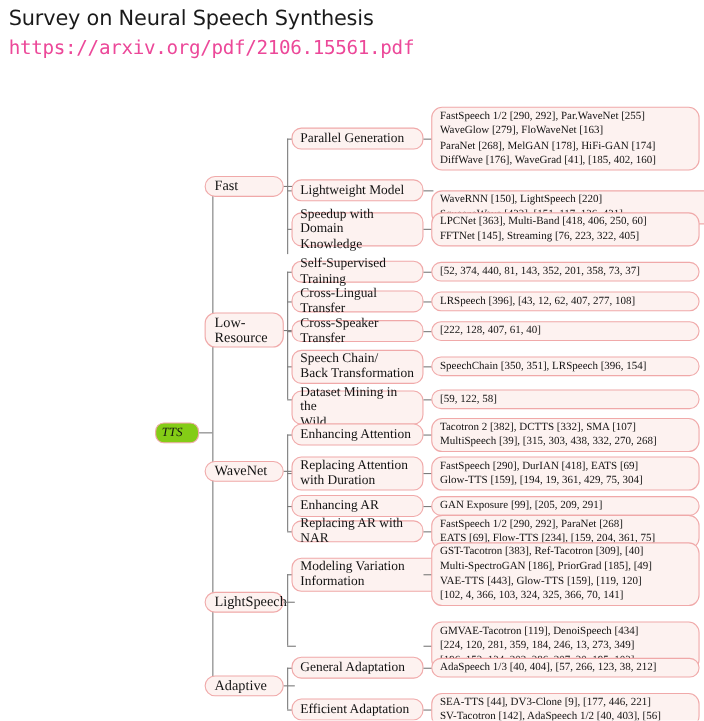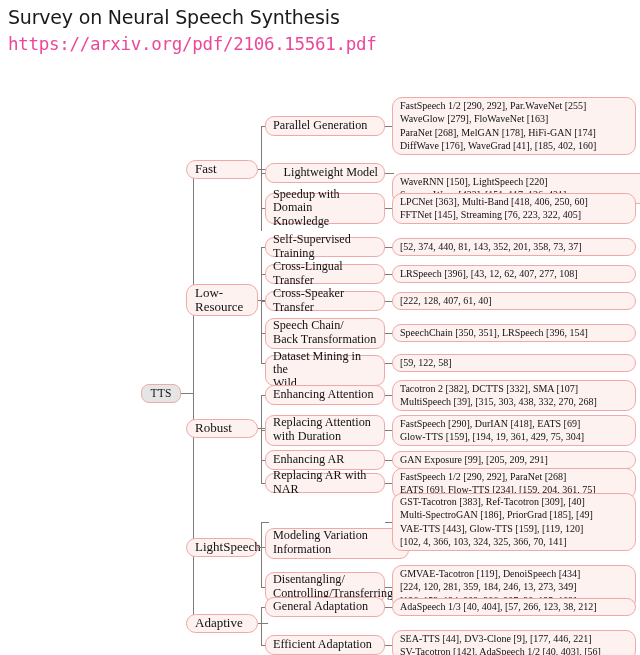--- a/index.html
+++ b/index.html
@@ -46,26 +46,27 @@
     border:1px solid #f0a9a9;
     border-radius:9px;
     background:#fdf2f0;
     color:#111111;
     display:flex;
     align-items:center;
     padding:1px 6px 2px 6px;
     white-space:pre;
   }
   .node.lvl0{
-    background:#e5e5e5;
+    background:#84cc16;
     font-size:11.5px;
     border-radius:8px;
-    justify-content:center;
+    justify-content:flex-start;
     padding:0 5px;
     letter-spacing:0.2px;
+    font-style:italic;
   }
   .node.lvl1{
     background:#fdf2f0;
     font-size:13px;
     border-radius:10px;
     padding-left:8px;
   }
   .node.lvl2{
     background:#fdf2f0;
     font-size:12.2px;
@@ -117,21 +118,21 @@
   </div>
   <div class="ln lnh" style="left:385px;top:44px;width:9px;"></div>
   <div class="node leaf" style="left:392px;top:15px;width:244px;height:58px;">
     <span class="txt">FastSpeech 1/2 [290, 292], Par.WaveNet [255]
 WaveGlow [279], FloWaveNet [163]
 ParaNet [268], MelGAN [178], HiFi-GAN [174]
 DiffWave [176], WaveGrad [41], [185, 402, 160]</span>
   </div>
 
   <div class="ln lnh" style="left:261px;top:91px;width:8px;"></div>
-  <div class="node lvl2" style="left:265px;top:81px;width:120px;height:20px;justify-content:flex-end;">
+  <div class="node lvl2" style="left:265px;top:81px;width:120px;height:20px;">
     <span class="txt">Lightweight Model</span>
   </div>
   <div class="ln lnh" style="left:385px;top:91px;width:9px;"></div>
   <div class="node leaf" style="left:392px;top:91px;width:272px;height:31px;">
     <span class="txt">WaveRNN [150], LightSpeech [220]
 SqueezeWave [433], [151, 117, 126, 431]</span>
   </div>
 
   <div class="ln lnh" style="left:261px;top:126px;width:8px;"></div>
   <div class="node lvl2" style="left:265px;top:111px;width:120px;height:31px;">
@@ -194,21 +195,21 @@
     <span class="txt">Dataset Mining in the
 Wild</span>
   </div>
   <div class="ln lnh" style="left:385px;top:281px;width:9px;"></div>
   <div class="node leaf" style="left:392px;top:272px;width:244px;height:18px;">
     <span class="txt">[59, 122, 58]</span>
   </div>
 
   <div class="ln lnh" style="left:193px;top:346px;width:12px;"></div>
   <div class="node lvl1" style="left:186px;top:337px;width:72px;height:19px;">
-    <span class="txt">Robust</span>
+    <span class="txt">WaveNet</span>
   </div>
   <div class="ln lnh" style="left:258px;top:346px;width:10px;"></div>
   <div class="ln lnv" style="left:261px;top:313px;height:88px;"></div>
 
   <div class="ln lnh" style="left:261px;top:313px;width:8px;"></div>
   <div class="node lvl2" style="left:265px;top:303px;width:120px;height:20px;">
     <span class="txt">Enhancing Attention</span>
   </div>
   <div class="ln lnh" style="left:385px;top:313px;width:9px;"></div>
   <div class="node leaf" style="left:392px;top:298px;width:244px;height:31px;">
@@ -247,37 +248,33 @@
   </div>
 
   <div class="ln lnh" style="left:193px;top:465px;width:12px;"></div>
   <div class="node lvl1" style="left:186px;top:456px;width:72px;height:19px;">
     <span class="txt">LightSpeech</span>
   </div>
   <div class="ln lnh" style="left:258px;top:465px;width:10px;"></div>
   <div class="ln lnv" style="left:261px;top:440px;height:65px;"></div>
 
   <div class="ln lnh" style="left:261px;top:440px;width:8px;"></div>
-  <div class="node lvl2" style="left:265px;top:425px;width:144px;height:31px;margin-top:21px;">
+  <div class="node lvl2" style="left:265px;top:425px;width:144px;height:31px;">
     <span class="txt">Modeling Variation
 Information</span>
   </div>
   <div class="ln lnh" style="left:385px;top:440px;width:9px;"></div>
   <div class="node leaf" style="left:392px;top:411px;width:244px;height:58px;">
     <span class="txt">GST-Tacotron [383], Ref-Tacotron [309], [40]
 Multi-SpectroGAN [186], PriorGrad [185], [49]
 VAE-TTS [443], Glow-TTS [159], [119, 120]
 [102, 4, 366, 103, 324, 325, 366, 70, 141]</span>
   </div>
 
   <div class="ln lnh" style="left:261px;top:505px;width:8px;"></div>
-  <div class="node lvl2" style="left:265px;top:490px;width:120px;height:31px;">
-    <span class="txt">Disentangling/
-Controlling/Transferring</span>
-  </div>
   <div class="ln lnh" style="left:385px;top:505px;width:9px;"></div>
   <div class="node leaf" style="left:392px;top:483px;width:244px;height:45px;">
     <span class="txt">GMVAE-Tacotron [119], DenoiSpeech [434]
 [224, 120, 281, 359, 184, 246, 13, 273, 349]
 [196, 153, 134, 202, 386, 207, 30, 195, 103]</span>
   </div>
 
   <div class="ln lnh" style="left:193px;top:541px;width:12px;"></div>
   <div class="node lvl1" style="left:186px;top:532px;width:72px;height:19px;">
     <span class="txt">Adaptive</span>

